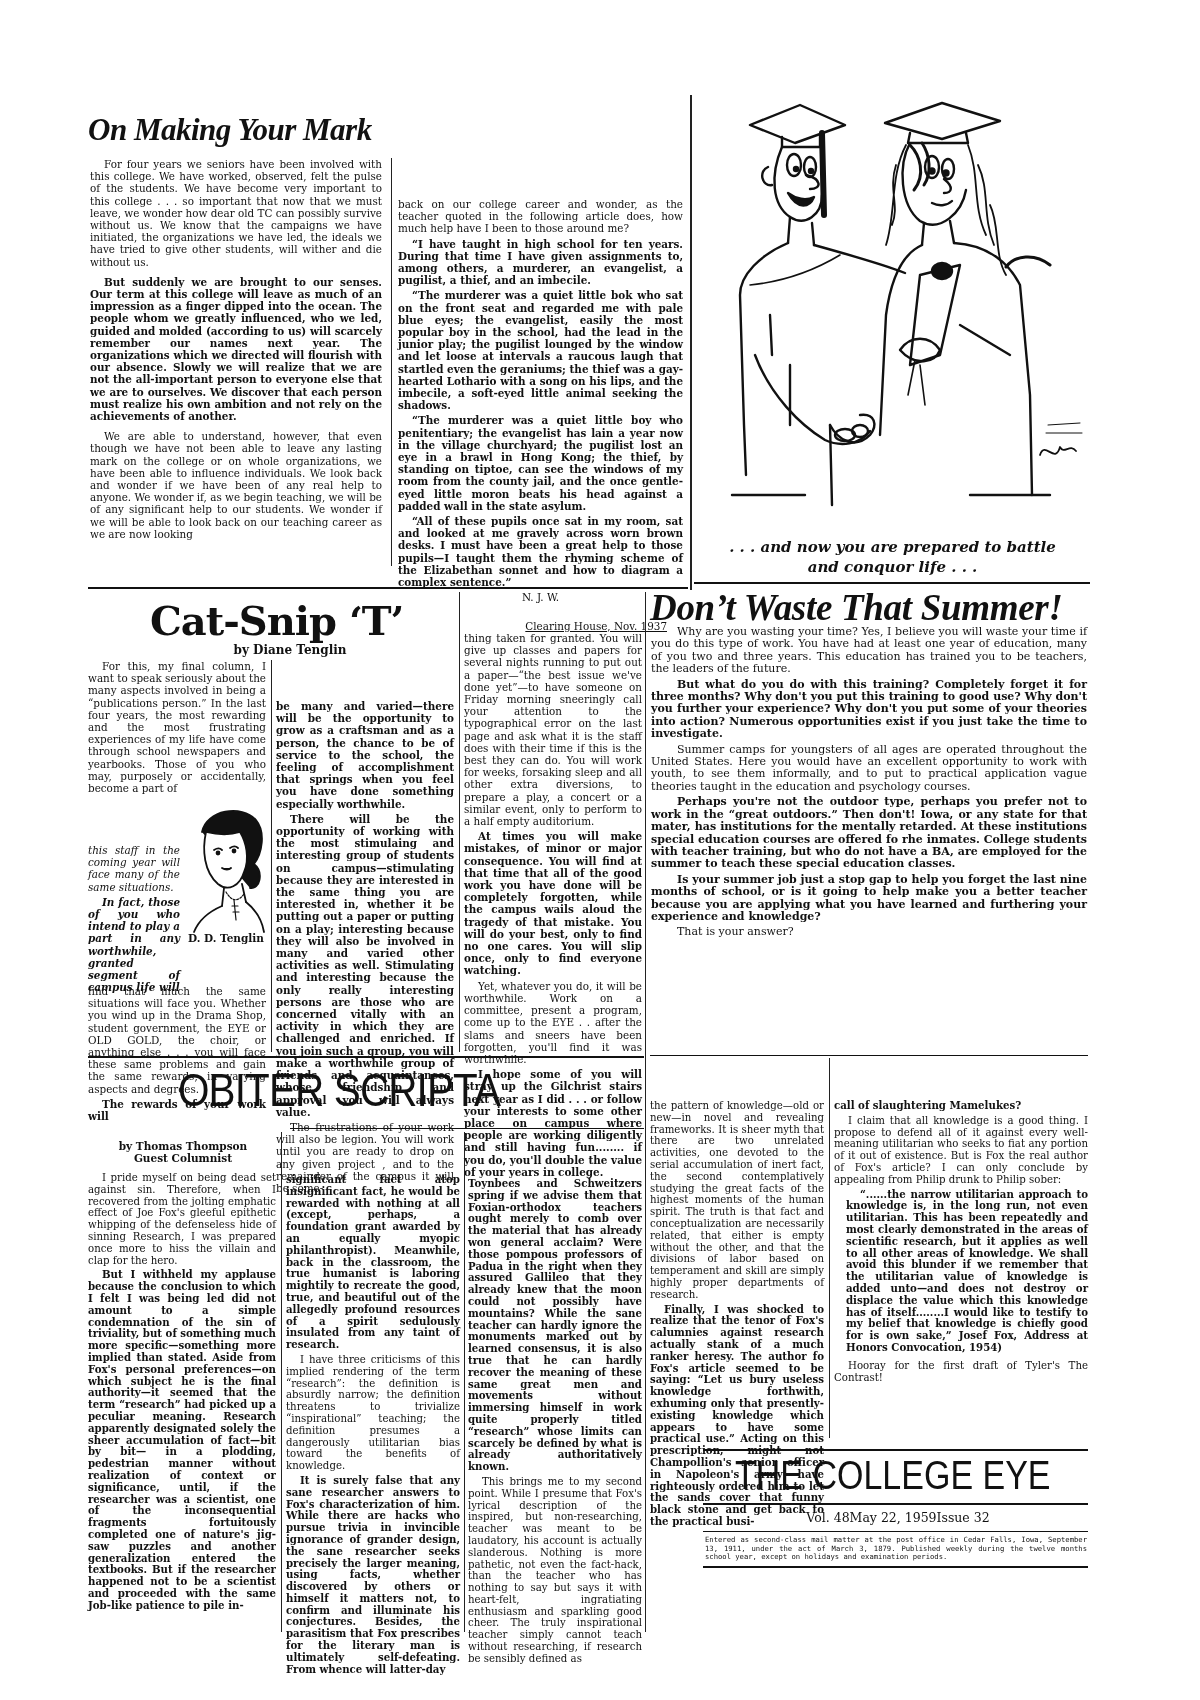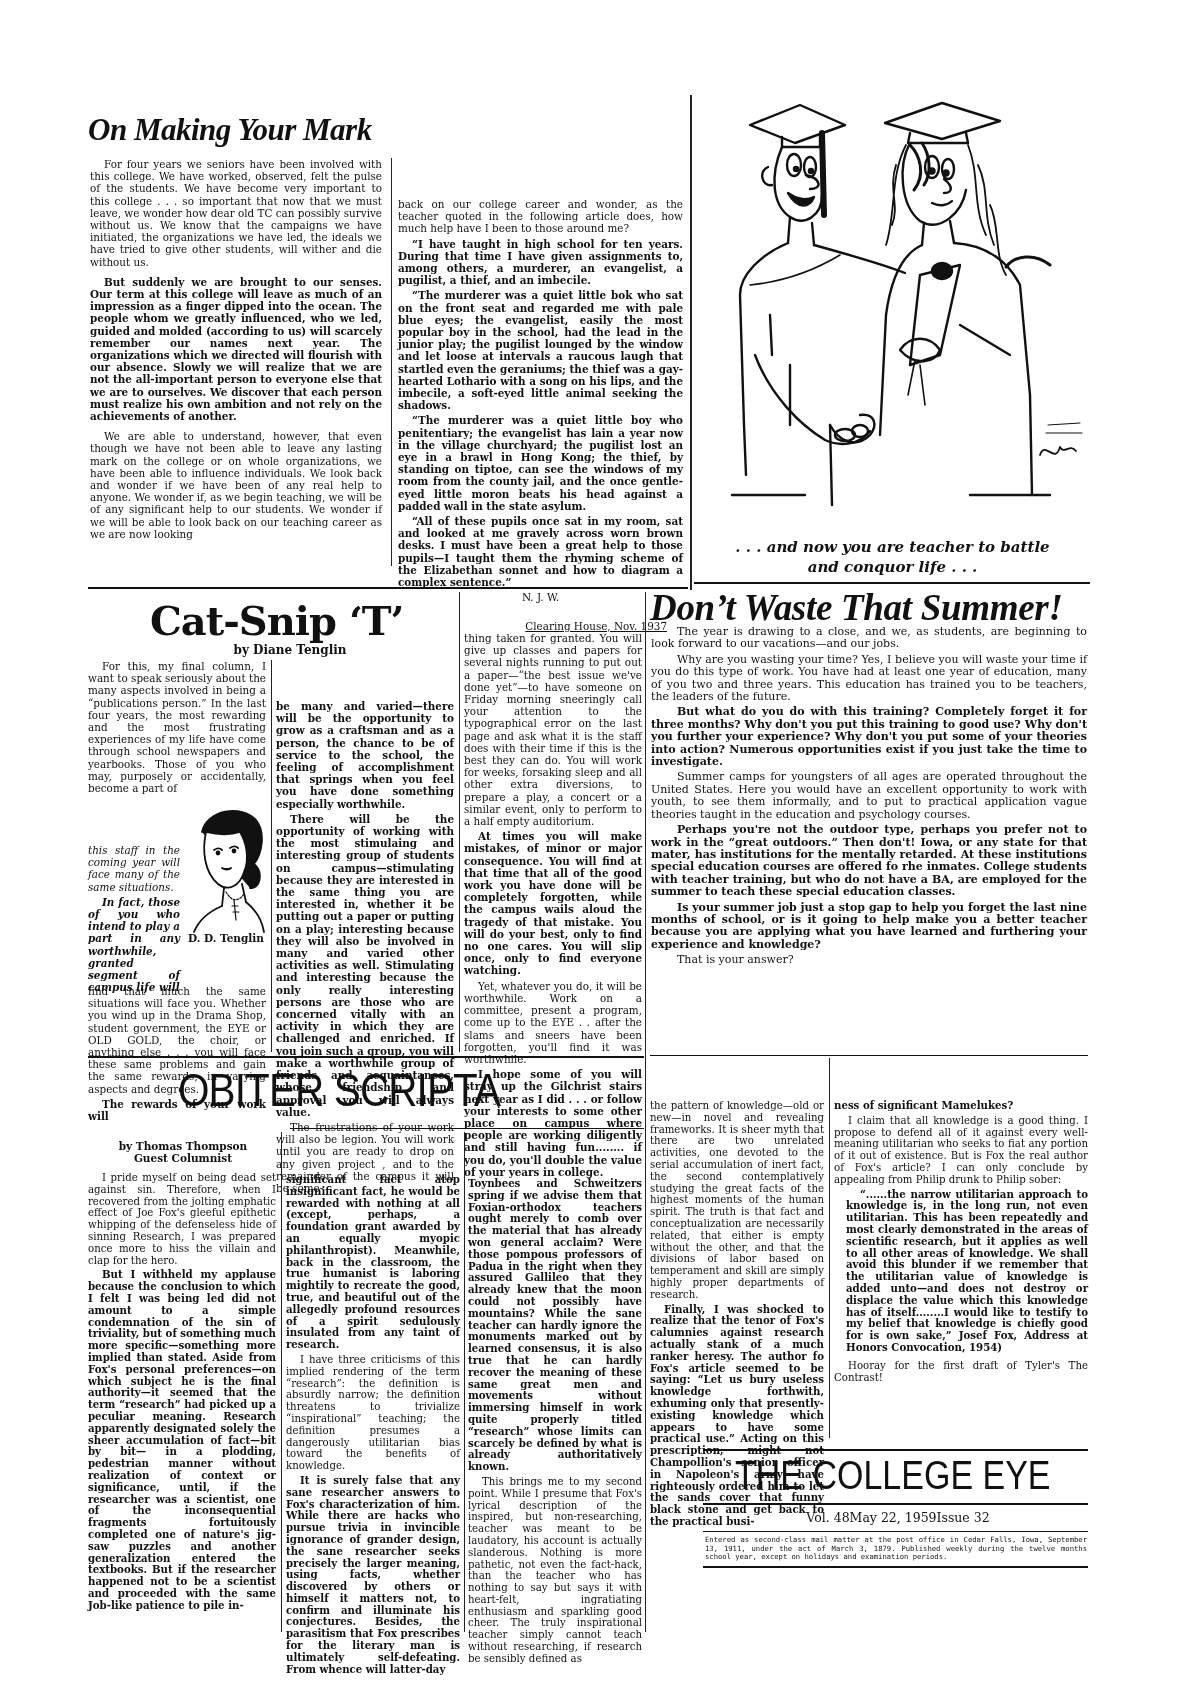--- a/index.html
+++ b/index.html
@@ -98,21 +98,21 @@
       <path d="M190,255 C200,240 220,240 230,255 C225,268 205,272 190,255 Z"></path>
       <path d="M250,230 L300,260"></path>
       <path d="M260,400 L340,400"></path>
 
       <path d="M330,360 C335,345 345,370 350,352 C354,360 360,348 366,356" stroke-width="1.8"></path>
       <path d="M336,338 L372,338 M338,330 L370,328" stroke-width="1"></path>
     </g>
   </svg>
 </div>
 <div class="abs caption-script" style="left:695px; top:537px; width:395px; font-size:15px; line-height:20px;">
-  <div>. . . and now you are teacher to battle</div>
+  <div>. . . and now you are prepared to battle</div>
   <div>and conquor life . . .</div>
 </div>
 <div class="hrule" style="left:694px; top:582px; width:396px;"></div>
 
 <div class="abs blackletter" style="left:150px; top:597px; font-size:40px; font-family:'DejaVu Serif', serif;">Cat-Snip ‘T’</div>
 <div class="abs byline" style="left:190px; top:643px; width:200px; font-size:12px;">by Diane Tenglin</div>
 
 <div class="col" style="left:88px; top:660px; width:178px;">
   <p style="margin-bottom:0;">For this, my final column, I want to speak seriously about the many aspects involved in being a “publications person.” In the last four years, the most rewarding and the most frustrating experiences of my life have come through school newspapers and yearbooks. Those of you who may, purposely or accidentally, become a part of</p>
 </div>
@@ -153,21 +153,20 @@
   <p class="noindent">thing taken for granted. You will give up classes and papers for several nights running to put out a paper—“the best issue we've done yet”—to have someone on Friday morning sneeringly call your attention to the typographical error on the last page and ask what it is the staff does with their time if this is the best they can do. You will work for weeks, forsaking sleep and all other extra diversions, to prepare a play, a concert or a similar event, only to perform to a half empty auditorium.</p>
   <p class="b">At times you will make mistakes, of minor or major consequence. You will find at that time that all of the good work you have done will be completely forgotten, while the campus wails aloud the tragedy of that mistake. You will do your best, only to find no one cares. You will slip once, only to find everyone watching.</p>
   <p>Yet, whatever you do, it will be worthwhile. Work on a committee, present a program, come up to the EYE . . after the slams and sneers have been forgotten, you'll find it was worthwhile.</p>
   <p class="b">I hope some of you will stray up the Gilchrist stairs next year as I did . . . or follow your interests to some other place on campus where people are working diligently and still having fun........ if you do, you'll double the value of your years in college.</p>
 </div>
 
 <div class="vrule" style="left:645px; top:592px; height:1040px; width:1px;"></div>
 
 <div class="abs head-italic" style="left:650px; top:586px; font-size:37px; letter-spacing:-0.3px;">Don’t Waste That Summer!</div>
 <div class="col" style="left:651px; top:626px; width:436px; font-size:11px; line-height:12.4px;">
-  <p style="text-indent:26px;">The year is drawing to a close, and we, as students, are beginning to look forward to our vacations—and our jobs.</p>
   <p style="text-indent:26px;">Why are you wasting your time? Yes, I believe you will waste your time if you do this type of work. You have had at least one year of education, many of you two and three years. This education has trained you to be teachers, the leaders of the future.</p>
   <p class="b" style="text-indent:26px;">But what do you do with this training? Completely forget it for three months? Why don't you put this training to good use? Why don't you further your experience? Why don't you put some of your theories into action? Numerous opportunities exist if you just take the time to investigate.</p>
   <p style="text-indent:26px;">Summer camps for youngsters of all ages are operated throughout the United States. Here you would have an excellent opportunity to work with youth, to see them informally, and to put to practical application vague theories taught in the education and psychology courses.</p>
   <p class="b" style="text-indent:26px;">Perhaps you're not the outdoor type, perhaps you prefer not to work in the “great outdoors.” Then don't! Iowa, or any state for that mater, has institutions for the mentally retarded. At these institutions special education courses are offered fo rhe inmates. College students with teacher training, but who do not have a BA, are employed for the summer to teach these special education classes.</p>
   <p class="b" style="text-indent:26px;">Is your summer job just a stop gap to help you forget the last nine months of school, or is it going to help make you a better teacher because you are applying what you have learned and furthering your experience and knowledge?</p>
   <p style="text-indent:26px;">That is your answer?</p>
 </div>
 <div class="hrule thin" style="left:650px; top:1055px; width:438px;"></div>
 
 <div class="hrule" style="left:88px; top:1056px; width:556px;"></div>
@@ -192,21 +191,21 @@
 <div class="col" style="left:468px; top:1138px; width:174px; font-size:10.2px; line-height:11.8px;">
   <p class="b noindent">Toynbees and Schweitzers spring if we advise them that Foxian-orthodox teachers ought merely to comb over the material that has already won general acclaim? Were those pompous professors of Padua in the right when they assured Gallileo that they already knew that the moon could not possibly have mountains? While the sane teacher can hardly ignore the monuments marked out by learned consensus, it is also true that he can hardly recover the meaning of these same great men and movements without immersing himself in work quite properly titled “research” whose limits can scarcely be defined by what is already authoritatively known.</p>
   <p>This brings me to my second point. While I presume that Fox's lyrical description of the inspired, but non-researching, teacher was meant to be laudatory, his account is actually slanderous. Nothing is more pathetic, not even the fact-hack, than the teacher who has nothing to say but says it with heart-felt, ingratiating enthusiasm and sparkling good cheer. The truly inspirational teacher simply cannot teach without researching, if research be sensibly defined as</p>
 </div>
 <div class="col" style="left:650px; top:1060px; width:174px; font-size:10.2px; line-height:11.8px;">
   <p class="noindent">the pattern of knowledge—old or new—in novel and revealing frameworks. It is sheer myth that there are two unrelated activities, one devoted to the serial accumulation of inert fact, the second contemplatively studying the great facts of the highest moments of the human spirit. The truth is that fact and conceptualization are necessarily related, that either is empty without the other, and that the divisions of labor based on temperament and skill are simply highly proper departments of research.</p>
   <p class="b">Finally, I was shocked to realize that the tenor of Fox's calumnies against research actually stank of a much ranker heresy. The author fo Fox's article seemed to be saying: “Let us bury useless knowledge forthwith, exhuming only that presently-existing knowledge which appears to have some practical use.” Acting on this prescription, might not Champollion's senior officer in Napoleon's army have righteously ordered him to let the sands cover that funny black stone and get back to the practical busi-</p>
 </div>
 <div class="vrule" style="left:829px; top:1058px; height:380px;"></div>
 <div class="col" style="left:834px; top:1060px; width:254px; font-size:10.2px; line-height:11.8px;">
-  <p class="b noindent">ness of significant Mamelukes?</p>
+  <p class="b noindent">call of slaughtering Mamelukes?</p>
   <p>I claim that all knowledge is a good thing. I propose to defend all of it against every well-meaning utilitarian who seeks to fiat any portion of it out of existence. But is Fox the real author of Fox's article? I can only conclude by appealing from Philip drunk to Philip sober:</p>
   <p class="b" style="margin-left:12px;">“......the narrow utilitarian approach to knowledge is, in the long run, not even utilitarian. This has been repeatedly and most clearly demonstrated in the areas of scientific research, but it applies as well to all other areas of knowledge. We shall avoid this blunder if we remember that the utilitarian value of knowledge is added unto—and does not destroy or displace the value which this knowledge has of itself........I would like to testify to my belief that knowledge is chiefly good for is own sake,” Josef Fox, Address at Honors Convocation, 1954)</p>
   <p style="margin-top:6px;">Hooray for the first draft of Tyler's The Contrast!</p>
 </div>
 
 <div class="hrule" style="left:703px; top:1449px; width:385px;"></div>
 <div class="abs condensed" style="left:735px; top:1453px; font-size:40px; letter-spacing:0px; transform:scaleX(0.85); transform-origin:left;">THE COLLEGE EYE</div>
 <div class="hrule" style="left:703px; top:1503px; width:385px;"></div>
 <div class="abs" style="left:718px; top:1510px; width:360px; font-size:12.5px; display:flex; justify-content:center;">
   <span>Vol. 48</span>

